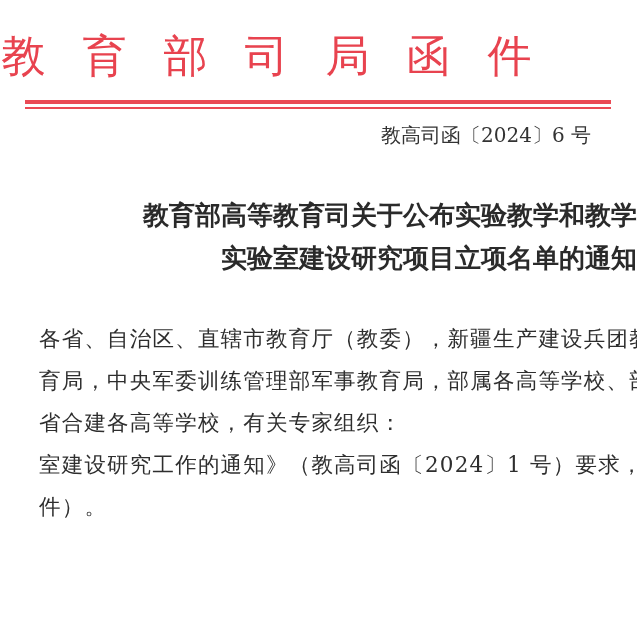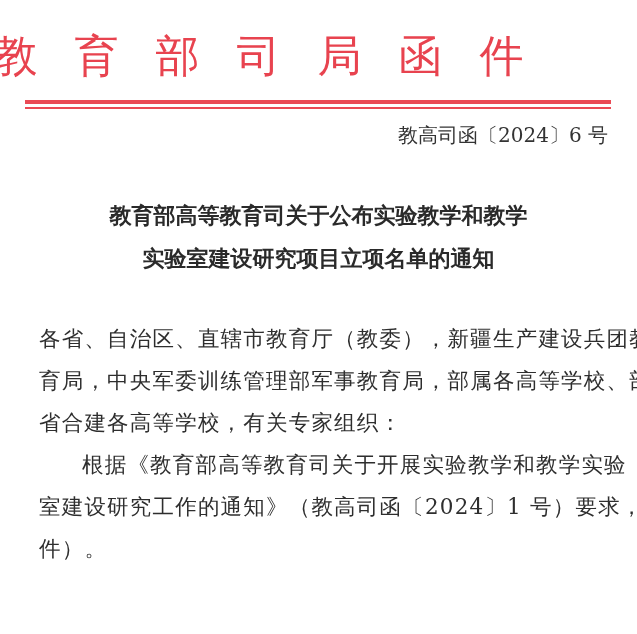--- a/index.html
+++ b/index.html
@@ -10,21 +10,21 @@
     body {
       width: 637px;
       height: 634px;
       position: relative;
       overflow: hidden;
       font-family: "DejaVu Serif", "Liberation Serif", serif;
       color: #2a2a2a;
     }
     .masthead {
       position: absolute;
-      left: 0;
+      left: 8px;
       top: 24px;
       width: 517px;
       height: 64px;
       display: flex;
       justify-content: center;
       align-items: center;
       text-align: right;
     }
     .masthead-title {
       color: #e8434f;
@@ -47,35 +47,35 @@
     .rule-thin {
       position: absolute;
       left: 25px;
       top: 107px;
       width: 586px;
       height: 2px;
       background: #ea4a55;
     }
     .doc-number {
       position: absolute;
-      right: 29px;
+      right: 46px;
       top: 122px;
       font-size: 20px;
       color: #333;
       white-space: nowrap;
       font-family: "DejaVu Serif", "Liberation Serif", serif;
     }
     .heading {
       position: absolute;
       left: 0;
       top: 194px;
       width: 637px;
-      text-align: center;
+      text-align: right;
       font-weight: bold;
-      font-size: 22px;
+      font-size: 26px;
       line-height: 43px;
       color: #2a2a2a;
       font-family: "DejaVu Serif", "Liberation Serif", serif;
     }
     .heading-line {
       display: block;
       white-space: nowrap;
     }
     .body {
       position: absolute;
@@ -113,17 +113,16 @@
   <span class="heading-line">实验室建设研究项目立项名单的通知</span>
 </div>
 
 <div class="body">
   <div>
     <span class="body-line">各省、自治区、直辖市教育厅（教委），新疆生产建设兵团教</span>
     <span class="body-line">育局，中央军委训练管理部军事教育局，部属各高等学校、部</span>
     <span class="body-line">省合建各高等学校，有关专家组织：</span>
   </div>
   <div>
-    <span class="body-line indent">根据《教育部高等教育司关于开展实验教学和教学实验</span>
     <span class="body-line">室建设研究工作的通知》（教高司函〔2024〕1 号）要求，经</span>
     <span class="body-line">件）。</span>
   </div>
 </div>
 
 </body></html>

